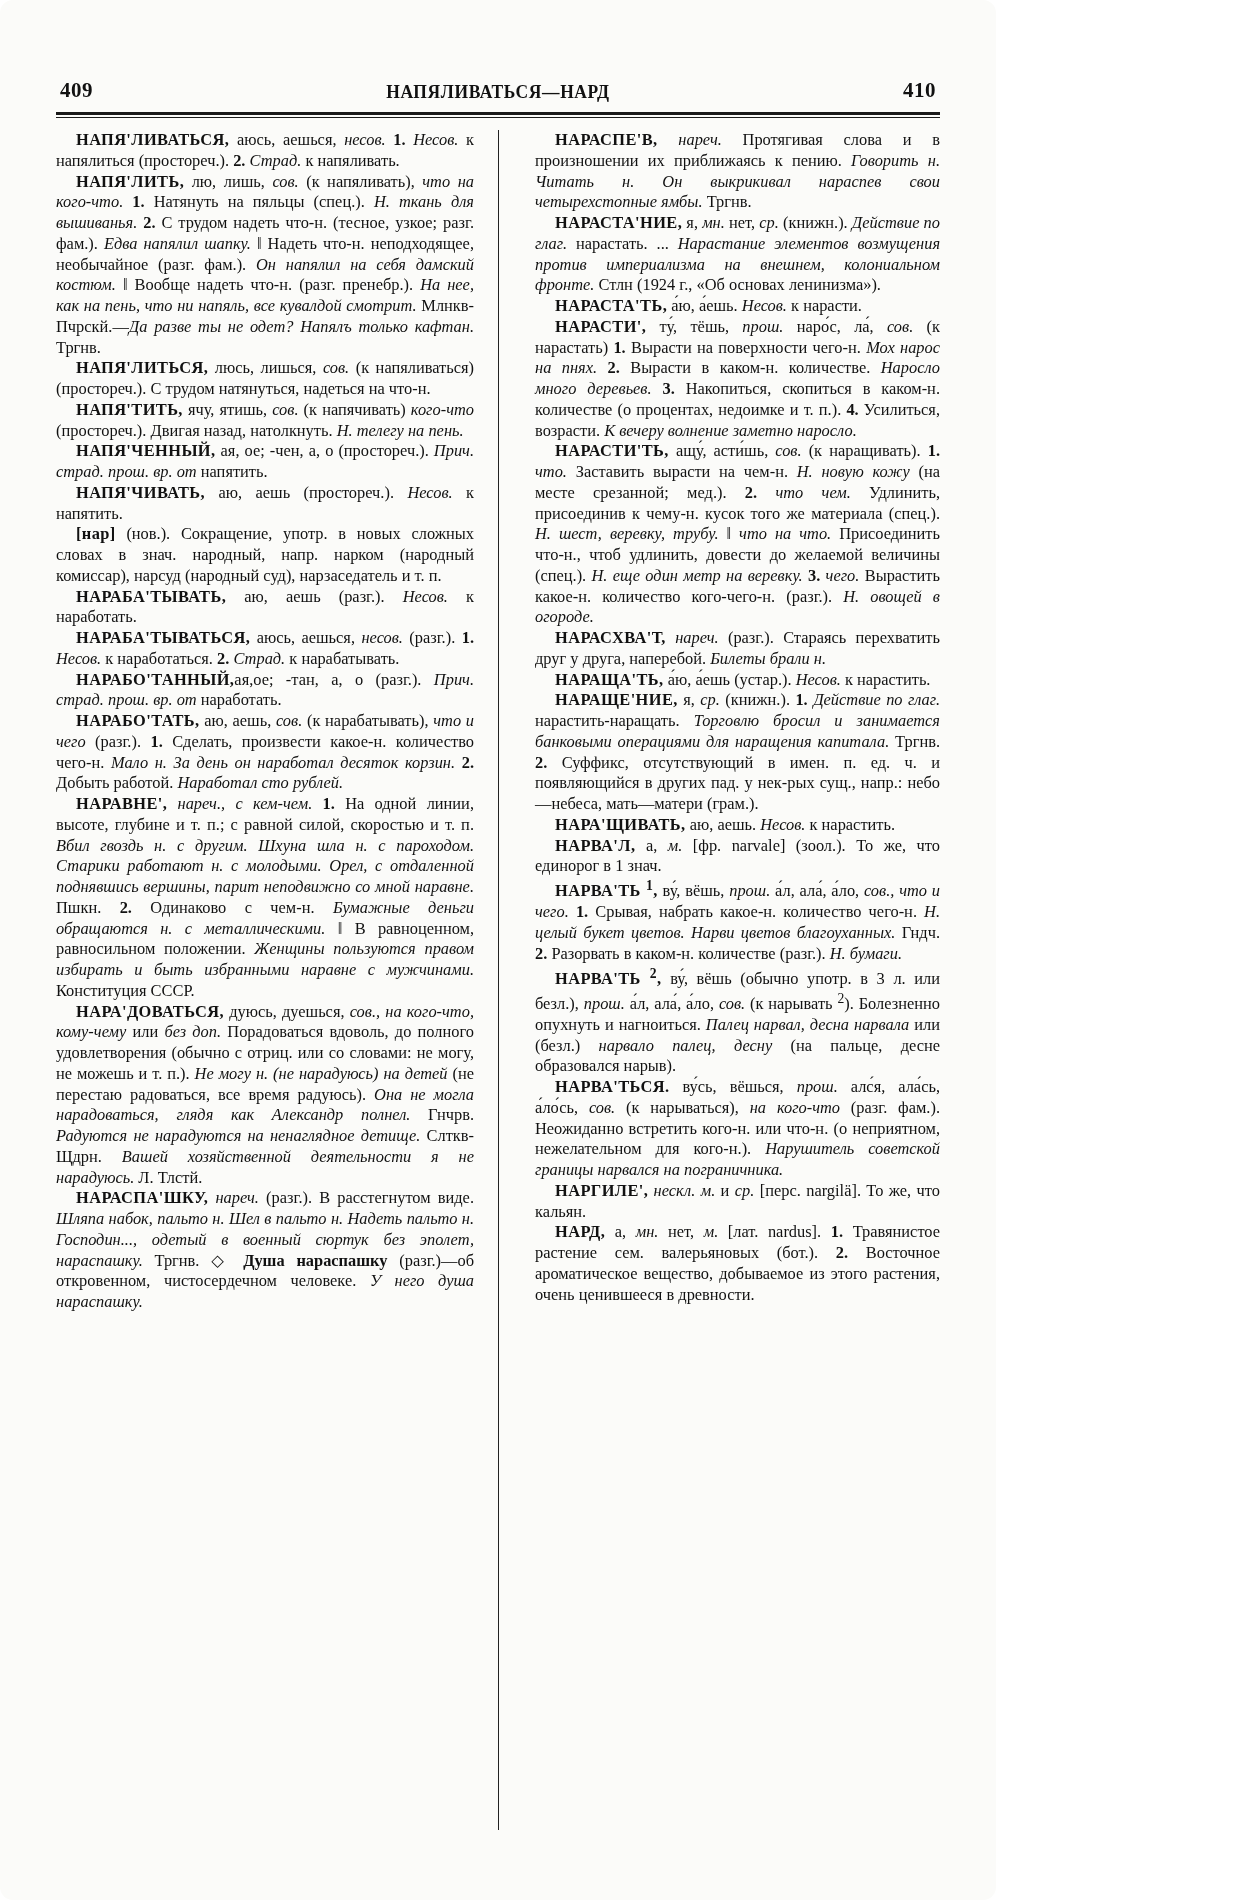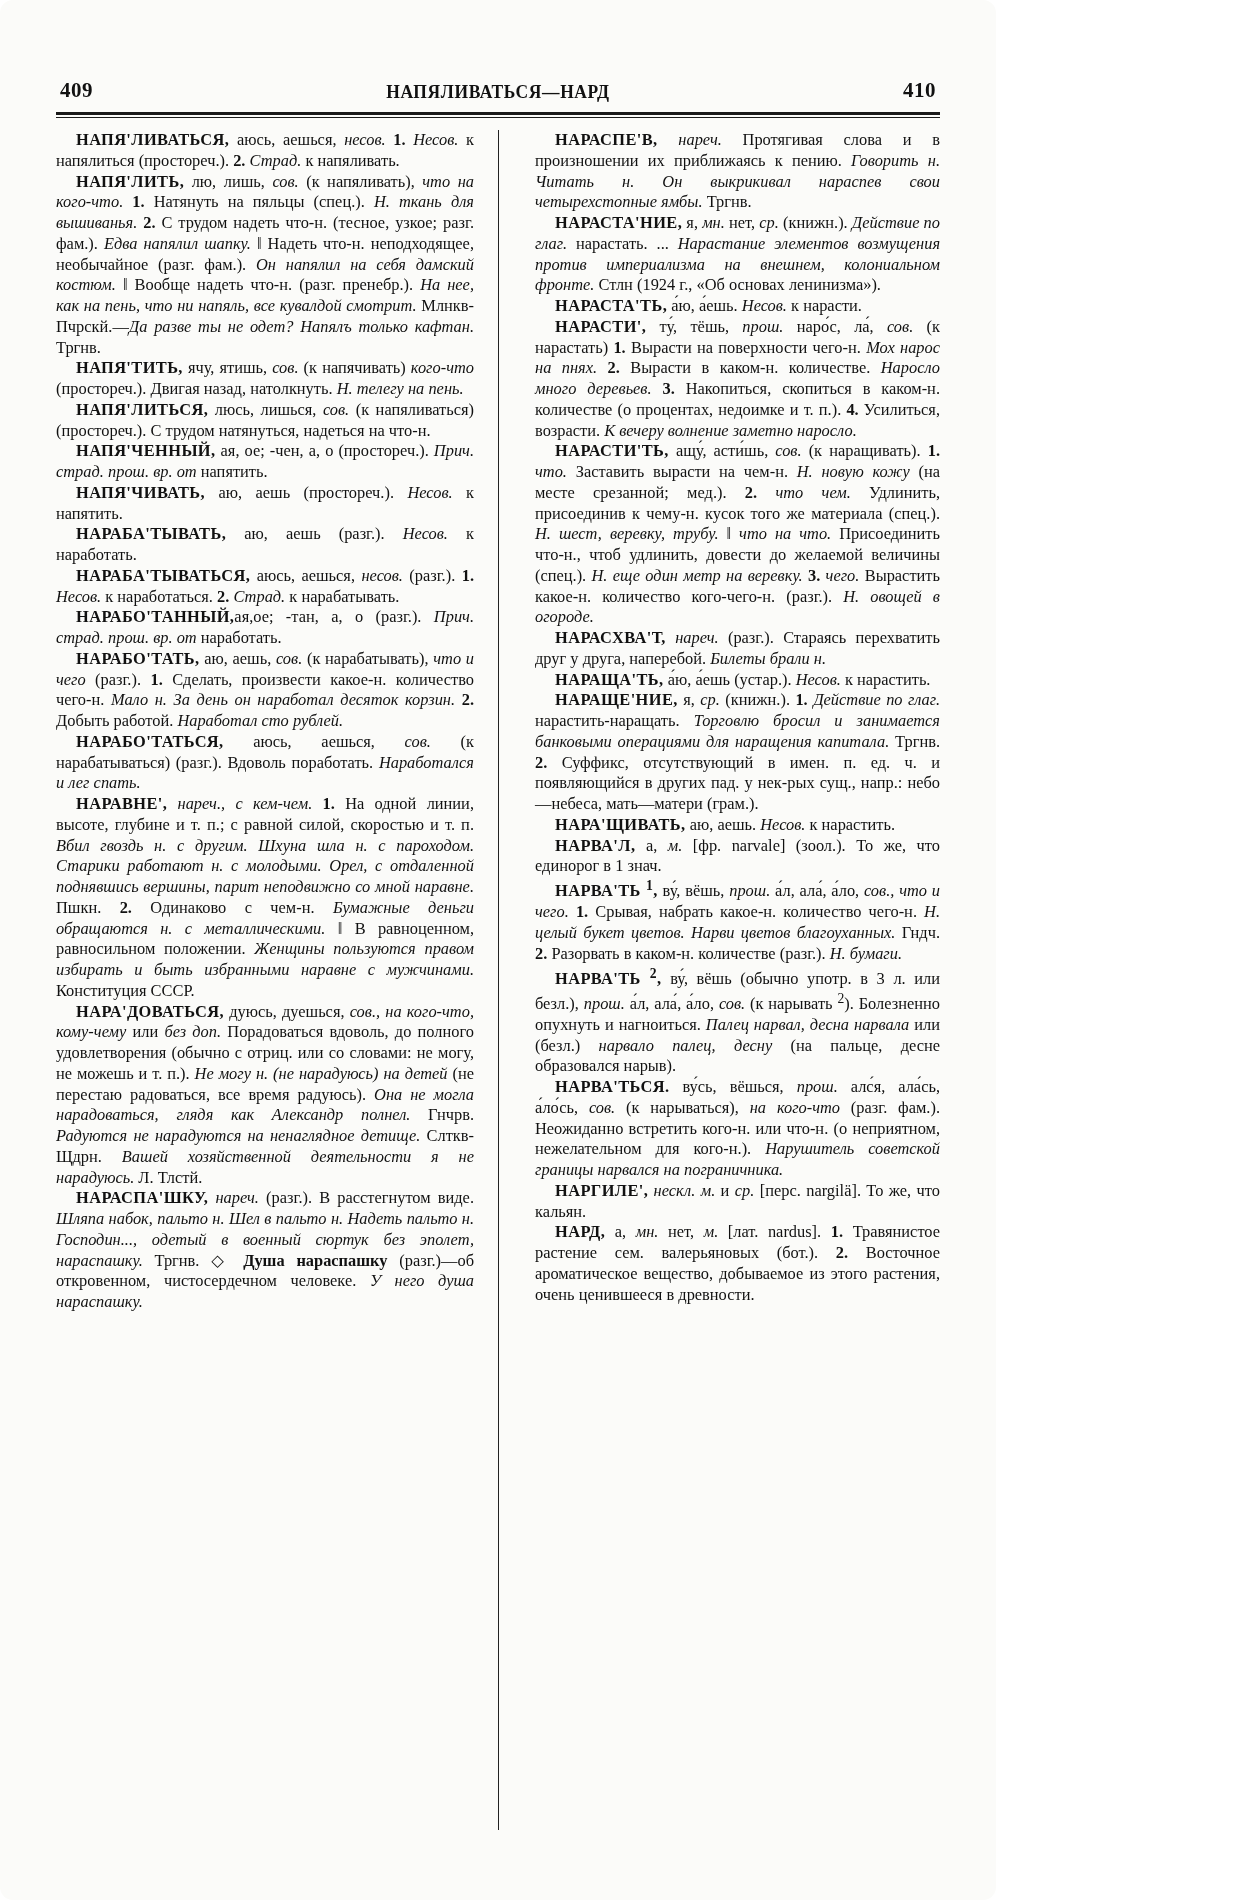--- a/index.html
+++ b/index.html
@@ -65,29 +65,29 @@
     <span class="folio">409</span>
     <span class="runhead">НАПЯЛИВАТЬСЯ—НАРД</span>
     <span class="folio">410</span>
   </div>
   <div class="rule"></div>
 
   <div class="cols">
     <div class="col left" id="col-left">
         <p class="entry"><span class="hw">НАПЯ'ЛИВАТЬСЯ,</span><span> аюсь, аешься, <i>несов.</i> <b>1.</b> <i>Несов.</i> к напялиться (простореч.). <b>2.</b> <i>Страд.</i> к напяливать.</span></p>
         <p class="entry"><span class="hw">НАПЯ'ЛИТЬ,</span><span> лю, лишь, <i>сов.</i> (к напяливать), <i>что на кого-что.</i> <b>1.</b> Натянуть на пяльцы (спец.). <i>Н. ткань для вышиванья.</i> <b>2.</b> С трудом надеть что-н. (тесное, узкое; разг. фам.). <i>Едва напялил шапку.</i> ǁ Надеть что-н. неподходящее, необычайное (разг. фам.). <i>Он напялил на себя дамский костюм.</i> ǁ Вообще надеть что-н. (разг. пренебр.). <i>На нее, как на пень, что ни напяль, все кувалдой смотрит.</i> Млнкв-Пчрскй.—<i>Да разве ты не одет? Напялъ только кафтан.</i> Тргнв.</span></p>
+        <p class="entry"><span class="hw">НАПЯ'ЛИТЬСЯ,</span><span> люсь, лишься, <i>сов.</i> (к напяливаться) (простореч.). С трудом натянуться, надеться на что-н.</span></p>
         <p class="entry"><span class="hw">НАПЯ'ТИТЬ,</span><span> ячу, ятишь, <i>сов.</i> (к напячивать) <i>кого-что</i> (простореч.). Двигая назад, натолкнуть. <i>Н. телегу на пень.</i></span></p>
-        <p class="entry"><span class="hw">НАПЯ'ЛИТЬСЯ,</span><span> люсь, лишься, <i>сов.</i> (к напяливаться) (простореч.). С трудом натянуться, надеться на что-н.</span></p>
         <p class="entry"><span class="hw">НАПЯ'ЧЕННЫЙ,</span><span> ая, ое; -чен, а, о (простореч.). <i>Прич. страд. прош. вр. от</i> напятить.</span></p>
         <p class="entry"><span class="hw">НАПЯ'ЧИВАТЬ,</span><span> аю, аешь (простореч.). <i>Несов.</i> к напятить.</span></p>
+        <p class="entry"><span class="hw">[нар]</span><span> (нов.). Сокращение, употр. в новых сложных словах в знач. народный, напр. нарком (народный комиссар), нарсуд (народный суд), нарзаседатель и т. п.</span></p>
         <p class="entry"><span class="hw">НАРАБА'ТЫВАТЬ,</span><span> аю, аешь (разг.). <i>Несов.</i> к наработать.</span></p>
         <p class="entry"><span class="hw">НАРАБА'ТЫВАТЬСЯ,</span><span> аюсь, аешься, <i>несов.</i> (разг.). <b>1.</b> <i>Несов.</i> к наработаться. <b>2.</b> <i>Страд.</i> к нарабатывать.</span></p>
         <p class="entry"><span class="hw">НАРАБО'ТАННЫЙ,</span><span>ая,ое; -тан, а, о (разг.). <i>Прич. страд. прош. вр. от</i> наработать.</span></p>
         <p class="entry"><span class="hw">НАРАБО'ТАТЬ,</span><span> аю, аешь, <i>сов.</i> (к нарабатывать), <i>что и чего</i> (разг.). <b>1.</b> Сделать, произвести какое-н. количество чего-н. <i>Мало н. За день он наработал десяток корзин.</i> <b>2.</b> Добыть работой. <i>Наработал сто рублей.</i></span></p>
-        <p class="entry"><span class="hw">НАРАБО'ТАТЬСЯ,</span><span> аюсь, аешься, <i>сов.</i> (к нарабатываться) (разг.). Вдоволь поработать. <i>Наработался и лег спать.</i></span></p>
         <p class="entry"><span class="hw">НАРАВНЕ',</span><span> <i>нареч., с кем-чем.</i> <b>1.</b> На одной линии, высоте, глубине и т. п.; с равной силой, скоростью и т. п. <i>Вбил гвоздь н. с другим. Шхуна шла н. с пароходом. Старики работают н. с молодыми. Орел, с отдаленной поднявшись вершины, парит неподвижно со мной наравне.</i> Пшкн. <b>2.</b> Одинаково с чем-н. <i>Бумажные деньги обращаются н. с металлическими.</i> ǁ В равноценном, равносильном положении. <i>Женщины пользуются правом избирать и быть избранными наравне с мужчинами.</i> Конституция СССР.</span></p>
         <p class="entry"><span class="hw">НАРА'ДОВАТЬСЯ,</span><span> дуюсь, дуешься, <i>сов., на кого-что, кому-чему</i> или <i>без доп.</i> Порадоваться вдоволь, до полного удовлетворения (обычно с отриц. или со словами: не могу, не можешь и т. п.). <i>Не могу н. (не нарадуюсь) на детей</i> (не перестаю радоваться, все время радуюсь). <i>Она не могла нарадоваться, глядя как Александр полнел.</i> Гнчрв. <i>Радуются не нарадуются на ненаглядное детище.</i> Слткв-Щдрн. <i>Вашей хозяйственной деятельности я не нарадуюсь.</i> Л. Тлстй.</span></p>
         <p class="entry"><span class="hw">НАРАСПА'ШКУ,</span><span> <i>нареч.</i> (разг.). В расстегнутом виде. <i>Шляпа набок, пальто н. Шел в пальто н. Надеть пальто н. Господин..., одетый в военный сюртук без эполет, нараспашку.</i> Тргнв. ◇ <b>Душа нараспашку</b> (разг.)—об откровенном, чистосердечном человеке. <i>У него душа нараспашку.</i></span></p>
       </div>
     <div class="col right" id="col-right">
         <p class="entry"><span class="hw">НАРАСПЕ'В,</span><span> <i>нареч.</i> Протягивая слова и в произношении их приближаясь к пению. <i>Говорить н. Читать н. Он выкрикивал нараспев свои четырехстопные ямбы.</i> Тргнв.</span></p>
         <p class="entry"><span class="hw">НАРАСТА'НИЕ,</span><span> я, <i>мн.</i> нет, <i>ср.</i> (книжн.). <i>Действие по глаг.</i> нарастать. ... <i>Нарастание элементов возмущения против империализма на внешнем, колониальном фронте.</i> Стлн (1924 г., «Об основах ленинизма»).</span></p>
         <p class="entry"><span class="hw">НАРАСТА'ТЬ,</span><span> а́ю, а́ешь. <i>Несов.</i> к нарасти.</span></p>
         <p class="entry"><span class="hw">НАРАСТИ',</span><span> ту́, тёшь, <i>прош.</i> наро́с, ла́, <i>сов.</i> (к нарастать) <b>1.</b> Вырасти на поверхности чего-н. <i>Мох нарос на пнях.</i> <b>2.</b> Вырасти в каком-н. количестве. <i>Наросло много деревьев.</i> <b>3.</b> Накопиться, скопиться в каком-н. количестве (о процентах, недоимке и т. п.). <b>4.</b> Усилиться, возрасти. <i>К вечеру волнение заметно наросло.</i></span></p>
         <p class="entry"><span class="hw">НАРАСТИ'ТЬ,</span><span> ащу́, асти́шь, <i>сов.</i> (к наращивать). <b>1.</b> <i>что.</i> Заставить вырасти на чем-н. <i>Н. новую кожу</i> (на месте срезанной; мед.). <b>2.</b> <i>что чем.</i> Удлинить, присоединив к чему-н. кусок того же материала (спец.). <i>Н. шест, веревку, трубу.</i> ǁ <i>что на что.</i> Присоединить что-н., чтоб удлинить, довести до желаемой величины (спец.). <i>Н. еще один метр на веревку.</i> <b>3.</b> <i>чего.</i> Вырастить какое-н. количество кого-чего-н. (разг.). <i>Н. овощей в огороде.</i></span></p>

